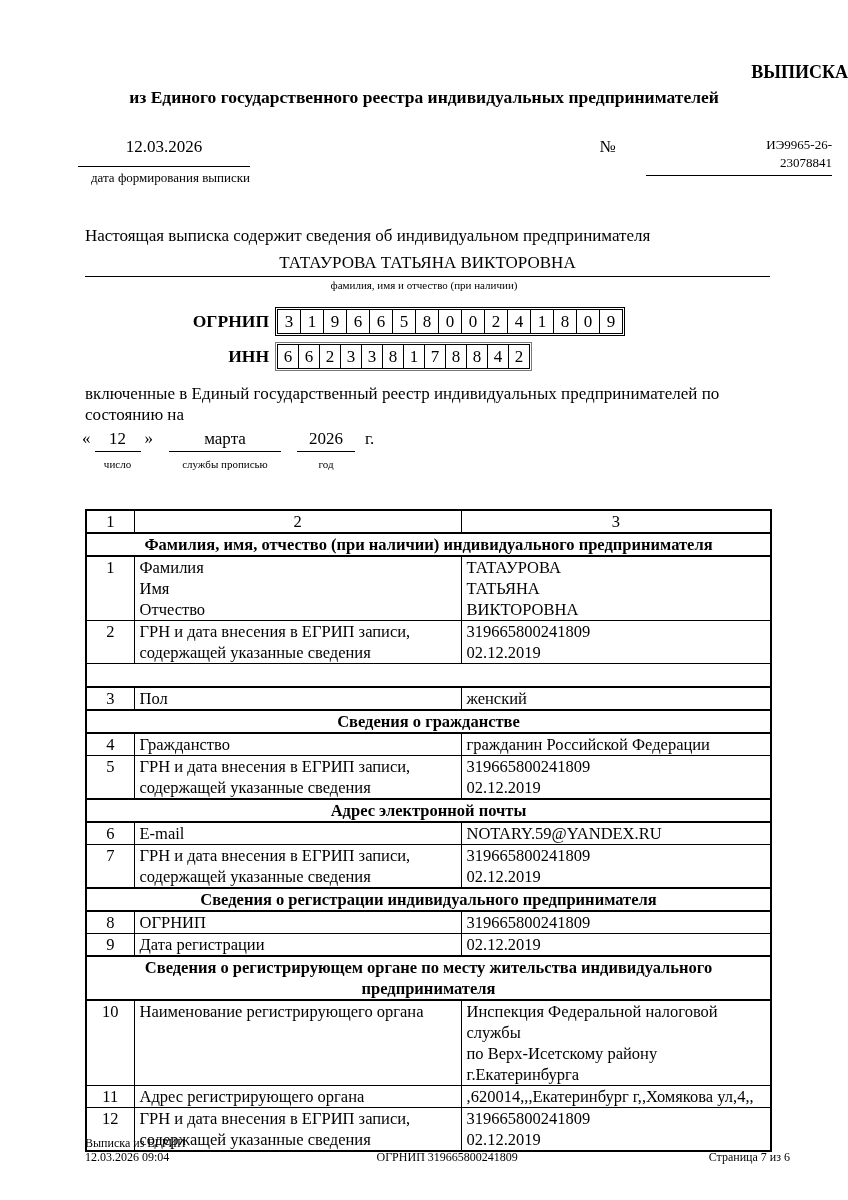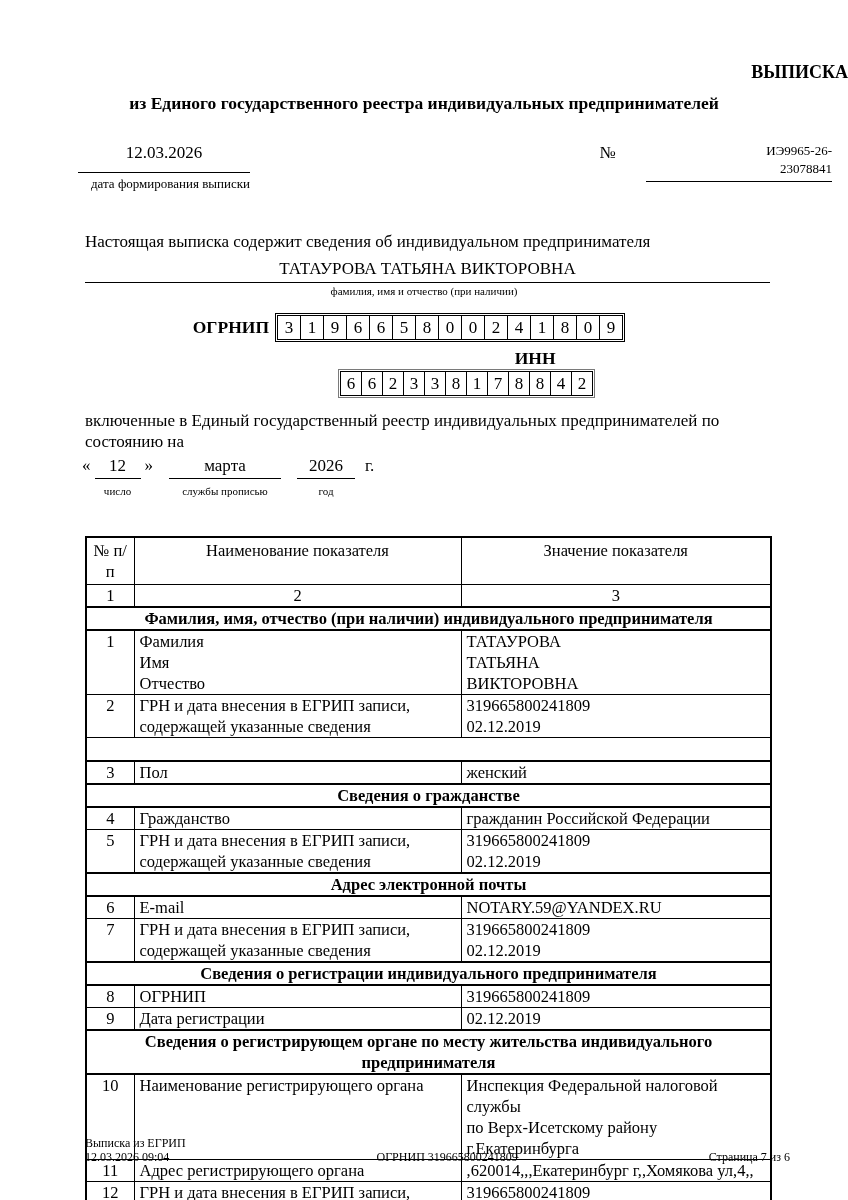--- a/index.html
+++ b/index.html
@@ -3,39 +3,39 @@
 <meta charset="utf-8">
 <style>
   html,body { margin:0; padding:0; background:#fff; }
   .page {
     position:relative; width:848px; height:1200px; background:#ffffff;
     font-family:"Liberation Serif","DejaVu Serif",serif; color:#000;
     overflow:hidden;
   }
   
   .title { padding-top:60px; text-align:right; font-weight:bold; font-size:18px; line-height:24px; }
-  .subtitle { margin-top:7px; text-align:center; font-weight:bold; font-size:17.5px; line-height:24px; }
+  .subtitle { margin-top:1px; text-align:center; font-weight:bold; font-size:17.5px; line-height:24px; }
 
   .meta-row { display:flex; justify-content:space-between; margin:27px 16px 0 78px; }
   .date-block { width:172px; }
   .date-value { text-align:center; font-size:17px; line-height:22px; padding-bottom:8px; border-bottom:1px solid #000; }
   .date-caption { font-size:13px; text-align:right; padding-top:3px; }
   .number-wrap { display:flex; align-items:flex-start; }
   .number-sign { font-size:17px; line-height:22px; margin-right:30px; }
   .number-block { width:186px; text-align:right; font-size:13px; line-height:18px; border-bottom:1px solid #000; padding-bottom:3px; }
 
   
   .intro-text { margin:39px 78px 0 85px; font-size:17px; line-height:22px; }
   .name-block { margin:5px 78px 0 85px; text-align:center; font-size:17px; line-height:22px; padding-bottom:2px; border-bottom:1px solid #000; }
   .name-caption { text-align:center; font-size:11px; padding-top:2px; }
 
   
   .code-row { display:flex; align-items:center; margin-left:85px; }
   .code-row.first { margin-top:16px; }
-  .code-row.second { margin-top:6px;flex-direction:column; }
+  .code-row.second { margin-top:6px; }
   .code-label { width:190px; text-align:right; font-weight:bold; font-size:17.5px; padding-right:6px; box-sizing:border-box; }
   .digit-boxes { display:flex; border:1px solid #000; padding:1px; background:#fff; }
   .digit-boxes.inn-style { border-color:#7a7a7a; }
   .digit-cell {
     width:22px; height:23px; border:1px solid #000; margin-left:-1px;
     display:flex; align-items:center; justify-content:center; font-size:17px;
   }
   .digit-cell:first-child { margin-left:0; }
   .inn-style .digit-cell { width:20px; }
 
@@ -163,25 +163,20 @@
     <span class="dw-suffix">г.</span>
   </div>
 
   <table class="info-table">
     <colgroup>
         <col style="width:48px">
         <col style="width:327px">
         <col style="width:310px">
       </colgroup>
     <thead>
-      <tr>
-        <th>№ п/п</th>
-        <th>Наименование показателя</th>
-        <th>Значение показателя</th>
-      </tr>
       <tr class="colnum-row">
         <td>1</td>
         <td>2</td>
         <td>3</td>
       </tr>
     </thead>
     <tbody id="table-body">
         <tr class="section-row">
           <td colspan="3">Фамилия, имя, отчество (при наличии) индивидуального предпринимателя</td>
         </tr>

